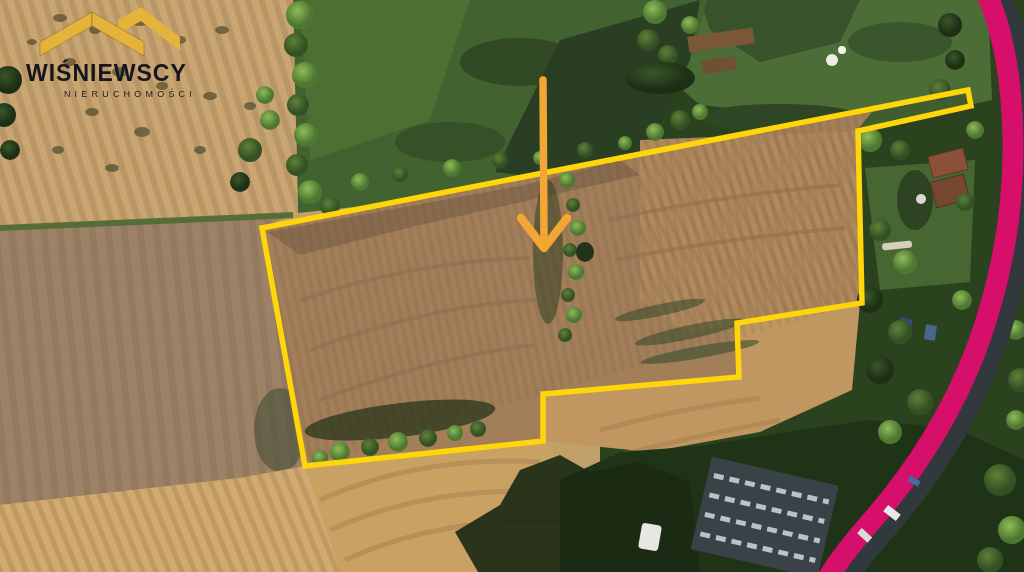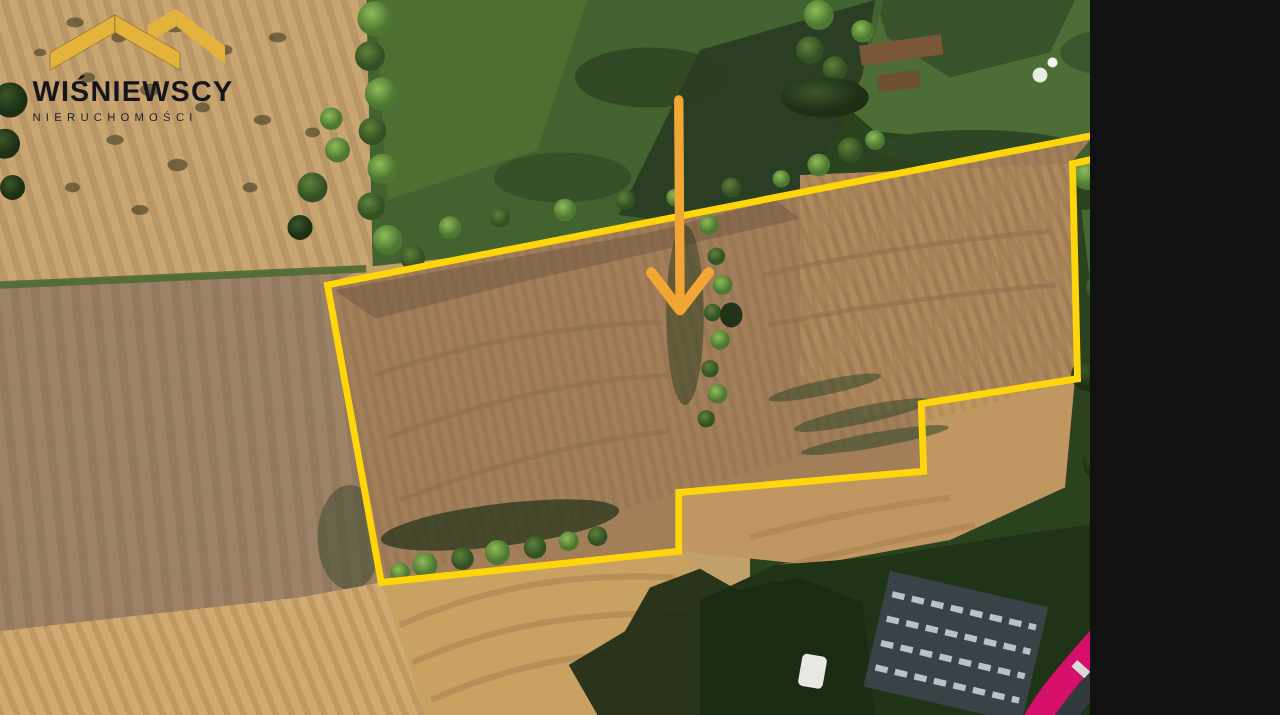--- a/index.html
+++ b/index.html
@@ -1,24 +1,24 @@
 <!DOCTYPE html>
 <html><head>
 <meta charset="utf-8">
 <style>
   html,body{margin:0;padding:0;background:#111;}
-  #stage{position:relative;width:872px;height:572px;overflow:hidden;
+  #stage{position:relative;width:1024px;height:572px;overflow:hidden;
          font-family:"Liberation Sans",sans-serif;}
   #scene{position:absolute;left:0;top:0;width:1024px;height:572px;display:block;}
   #logo{position:absolute;left:26px;top:6px;width:170px;pointer-events:none;}
   #logo .roofs{display:block;margin-left:6px;}
   #logo .title{margin-top:2px;font-size:23px;font-weight:700;letter-spacing:1px;
                color:#15151d;white-space:nowrap;}
   #logo .subtitle{margin-top:2px;font-size:9px;font-weight:400;letter-spacing:4.2px;
-               color:#1b1b26;text-align:left;white-space:nowrap;}
+               color:#1b1b26;text-align:right;white-space:nowrap;}
 </style>
 </head>
 <body>
 
 <div id="stage">
 <svg id="scene" viewBox="0 0 1024 572" xmlns="http://www.w3.org/2000/svg">
   <defs>
     <radialGradient id="trB" cx="40%" cy="35%">
           <stop offset="0%" stop-color="#8FBC58"></stop>
           <stop offset="100%" stop-color="#4E7731"></stop>

